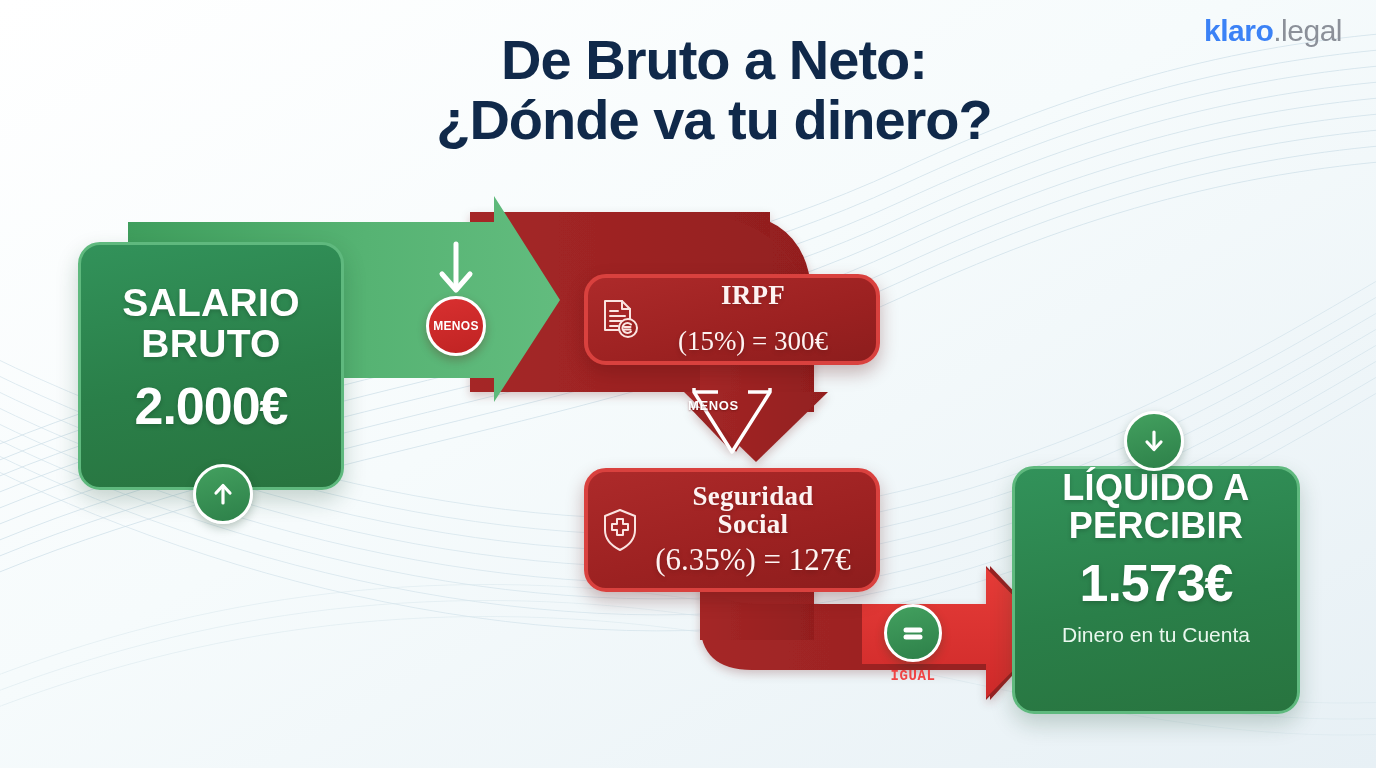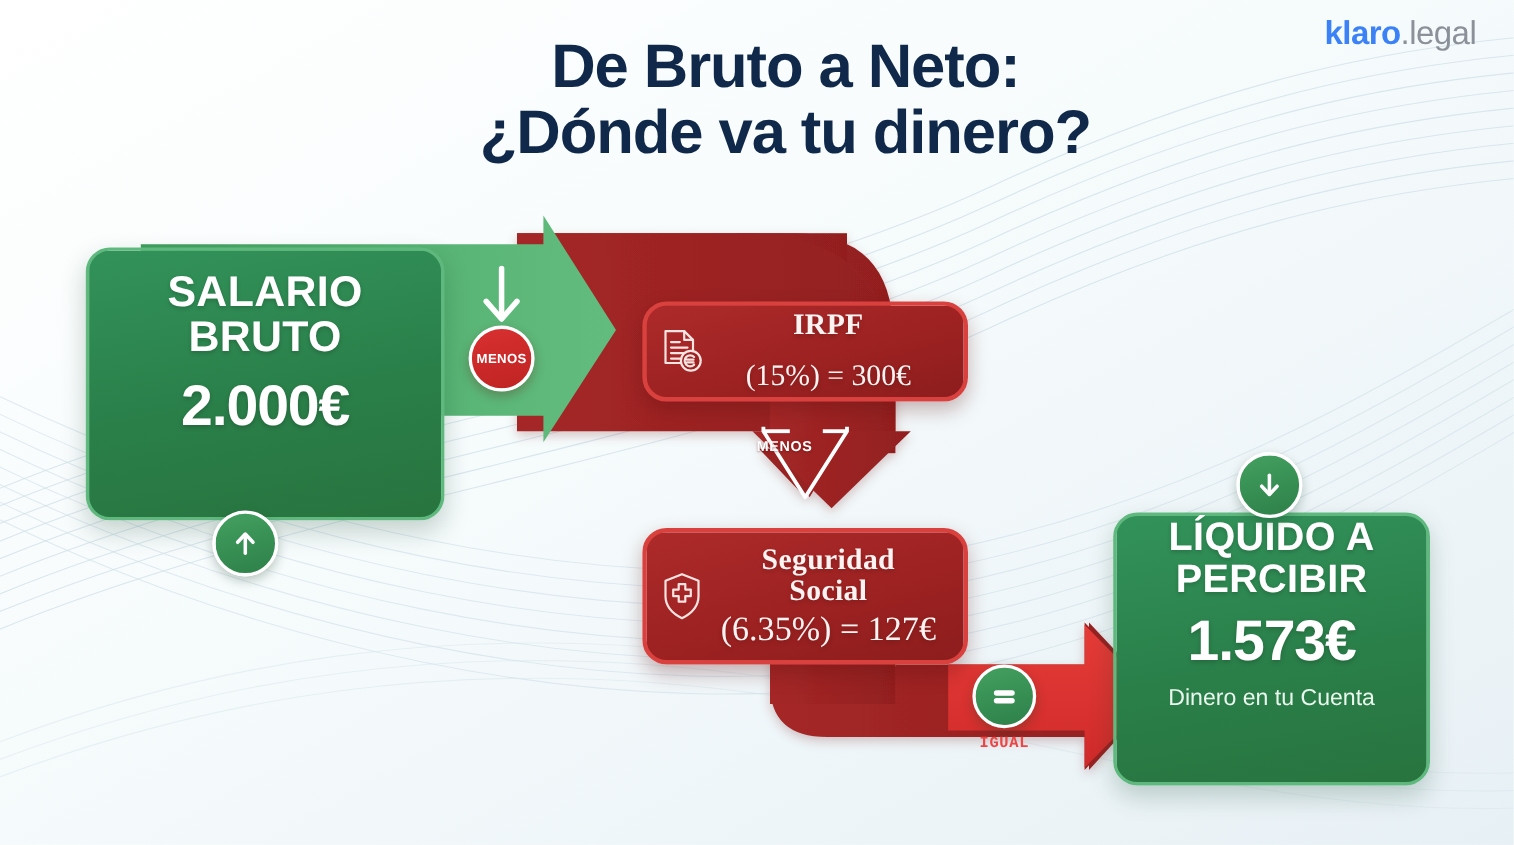--- a/index.html
+++ b/index.html
@@ -53,35 +53,35 @@
   }
 
   .card .head {
     font-weight:800; letter-spacing:0.3px;
     text-shadow:0 2px 4px rgba(0,0,0,.18);
   }
   .card .amount { font-weight:800; text-shadow:0 2px 5px rgba(0,0,0,.20); }
   .card .sub { font-weight:400; }
 
   
-  #card-bruto { left:78px; top:225px; width:326px; height:248px; padding-top:18px; }
+  #card-bruto { left:78px; top:242px; width:266px; height:248px; padding-top:38px; }
   #card-bruto .head   { font-size:39px; line-height:1.04; }
   #card-bruto .amount { font-size:52px; margin-top:12px; letter-spacing:-1px; }
   #card-bruto .sub    { font-size:21px; margin-top:10px; color:#e9f7ee; }
 
   
   #card-liquido { left:1012px; top:466px; width:288px; height:248px; }
   #card-liquido .head   { font-size:36px; line-height:1.05; }
   #card-liquido .amount { font-size:52px; margin-top:8px; letter-spacing:-1px; }
   #card-liquido .sub    { font-size:21px; margin-top:10px; color:#e9f7ee; }
 
   
   #card-irpf { left:584px; top:274px; width:296px; height:91px; }
   
-  #card-ss   { left:584px; top:480px; width:296px; height:124px; }
+  #card-ss   { left:584px; top:468px; width:296px; height:124px; }
 
   .redcard-inner { display:flex; align-items:center; height:100%; padding:0 10px 0 8px; }
   .redcard-icon  { flex:0 0 auto; width:48px; display:flex; justify-content:center; }
   .redcard-text  { flex:1 1 auto; text-align:center; padding-right:4px;font-family:Liberation Serif, serif; }
 
   #card-irpf .head   { font-size:27px; line-height:1; }
   #card-irpf .amount { font-size:27px; font-weight:400; line-height:1.15; margin-top:17px; }
   #card-ss   .head   { font-size:27px; line-height:1.05; }
   #card-ss   .amount { font-size:31px; font-weight:400; line-height:1.2; margin-top:2px; }
 

